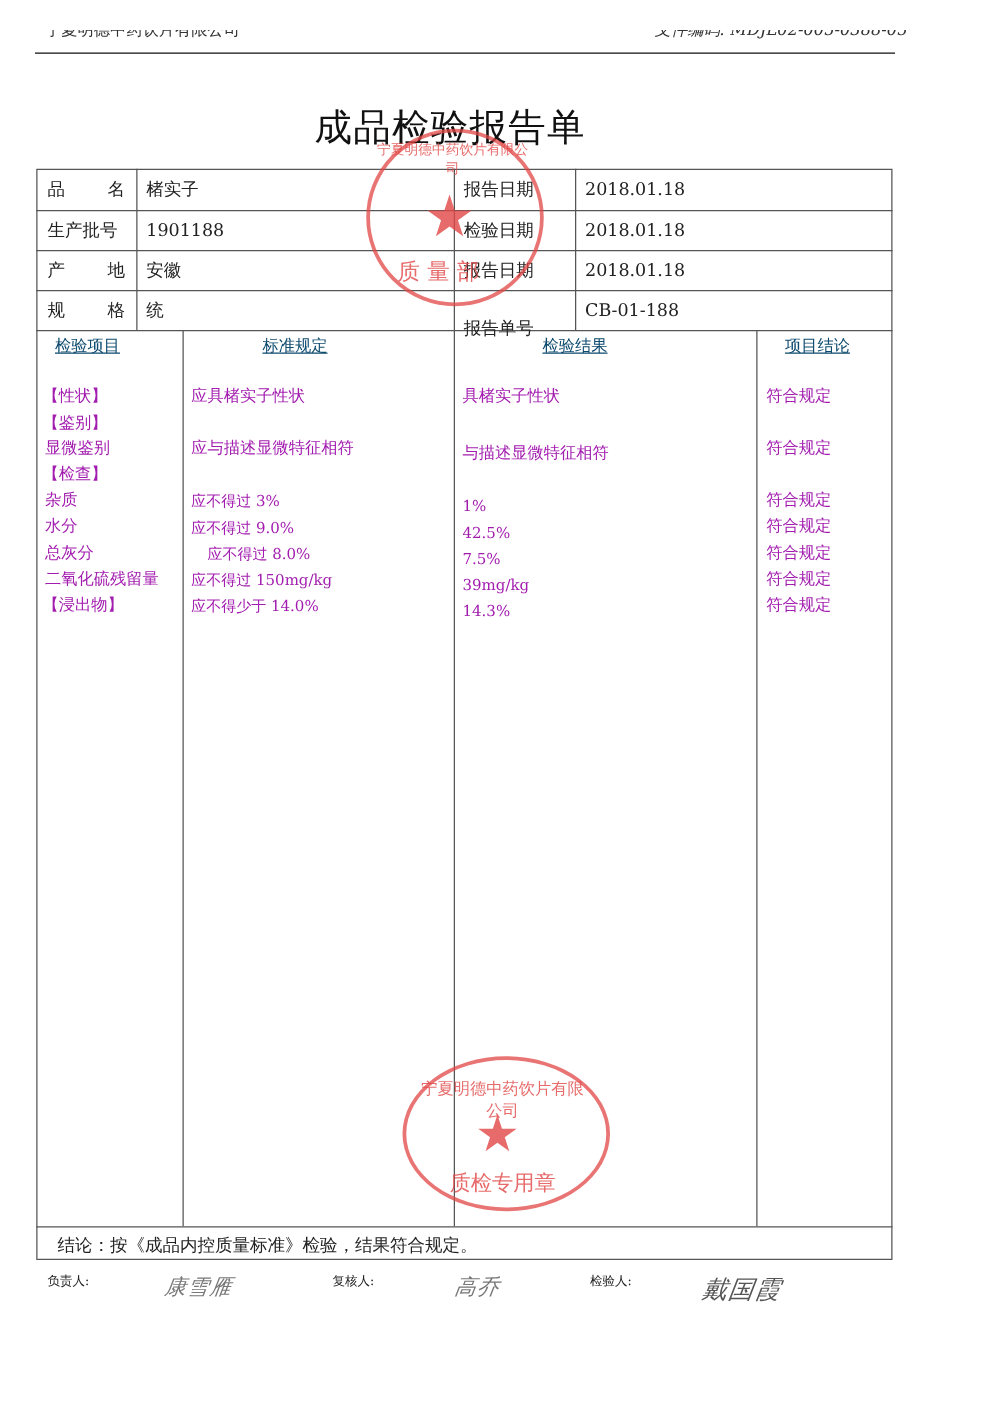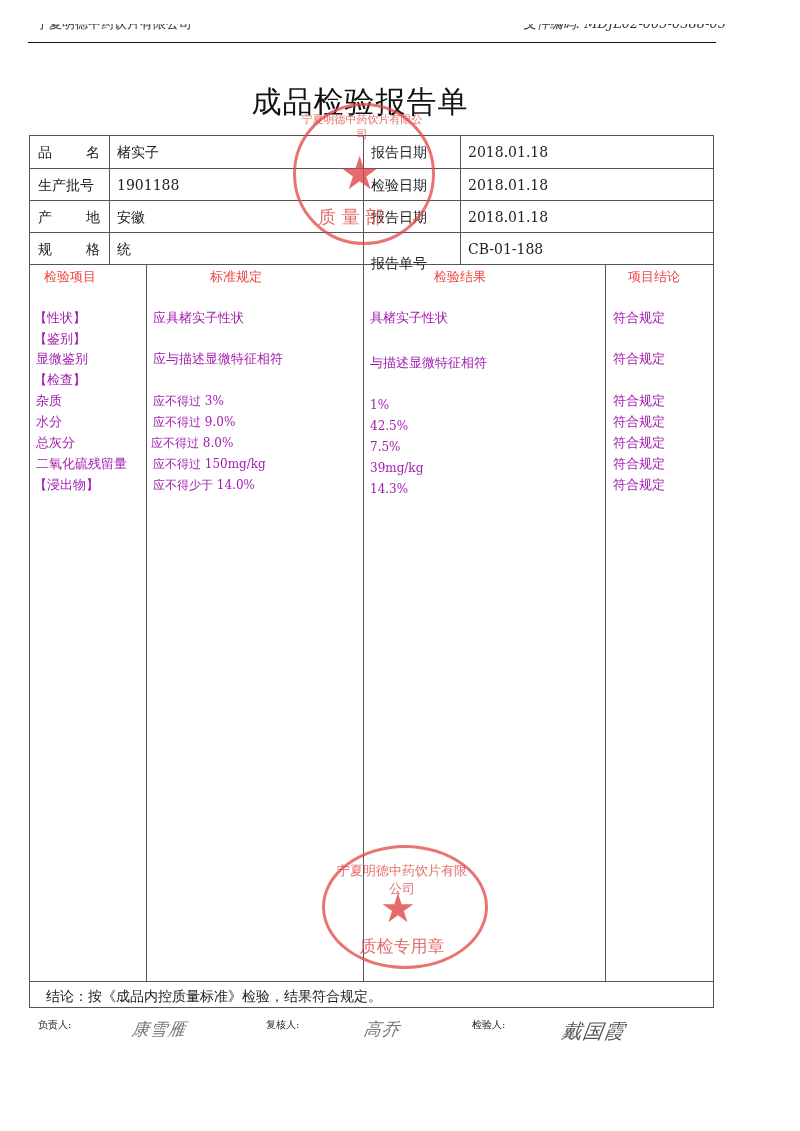--- a/index.html
+++ b/index.html
@@ -11,21 +11,21 @@
   .hdr-right { right:74px;font-style:italic; }
   .hdr-line { position:absolute; left:28px; width:688px; top:42px; height:1px; background:#111; }
   .title { position:absolute; left:0; width:720px; top:82px; text-align:center;
            font-family:"DejaVu Sans","Liberation Sans",sans-serif; font-size:30px; color:#111; letter-spacing:1px; padding-left:0px; }
   .tbl { position:absolute; left:29px; top:135px; width:685px; height:873px;
          border:1px solid #555; box-sizing:border-box; }
   .hl { position:absolute; height:1px; background:#555; }
   .vl { position:absolute; width:1px; background:#555; }
   .cell { position:absolute; font-size:14px; line-height:16px; white-space:nowrap; }
   .lbl-sp { display:flex; justify-content:space-between; width:62px; }
-  .colhead { position:absolute; top:268px; font-size:13px; color:#ef4444; }
+  .colhead { position:absolute; top:268px; font-size:13px; text-decoration:underline; color:#0c4a6e; }
   .row-txt { position:absolute; font-size:13px; line-height:16px; white-space:nowrap; color:#a21caf; }
   .small { font-size:12px; }
   .concl { position:absolute; left:46px; top:988px; font-size:14px; color:#222; }
   .sig-lbl { position:absolute; top:1018px; font-size:10px; color:#222; }
   .sig { position:absolute; top:1018px; font-family:"DejaVu Sans","Liberation Sans",sans-serif;
          font-size:17px; color:#777; font-style:italic; letter-spacing:1px; transform:skewX(-8deg); }
   .stamp { position:absolute; border:3px solid rgba(225,70,70,0.75); border-radius:50%; pointer-events:none; }
   .stamp-text { position:absolute; color:rgba(225,70,70,0.8); font-family:"DejaVu Sans","Liberation Sans",sans-serif; }
   .star { position:absolute; color:rgba(225,70,70,0.8); font-size:46px; line-height:46px; }
 </style>
@@ -105,21 +105,21 @@
 <div class="row-txt" style="left:36px;top:393px">杂质</div>
 <div class="row-txt" style="left:36px;top:414px">水分</div>
 <div class="row-txt" style="left:36px;top:435px">总灰分</div>
 <div class="row-txt" style="left:36px;top:456px">二氧化硫残留量</div>
 <div class="row-txt" style="left:34px;top:477px">【浸出物】</div>
 
 <div class="row-txt" style="left:153px;top:310px">应具楮实子性状</div>
 <div class="row-txt" style="left:153px;top:351px">应与描述显微特征相符</div>
 <div class="row-txt small" style="left:153px;top:393px">应不得过 3%</div>
 <div class="row-txt small" style="left:153px;top:414px">应不得过 9.0%</div>
-<div class="row-txt small" style="left:151px;top:435px">应不得过 8.0%</div>
+<div class="row-txt small" style="left:166px;top:435px">应不得过 8.0%</div>
 <div class="row-txt small" style="left:153px;top:456px">应不得过 150mg/kg</div>
 <div class="row-txt small" style="left:153px;top:477px">应不得少于 14.0%</div>
 
 <div class="row-txt" style="left:370px;top:310px">具楮实子性状</div>
 <div class="row-txt" style="left:370px;top:355px">与描述显微特征相符</div>
 <div class="row-txt small" style="left:370px;top:397px">1%</div>
 <div class="row-txt small" style="left:370px;top:418px">42.5%</div>
 <div class="row-txt small" style="left:370px;top:439px">7.5%</div>
 <div class="row-txt small" style="left:370px;top:460px">39mg/kg</div>
 <div class="row-txt small" style="left:370px;top:481px">14.3%</div>

